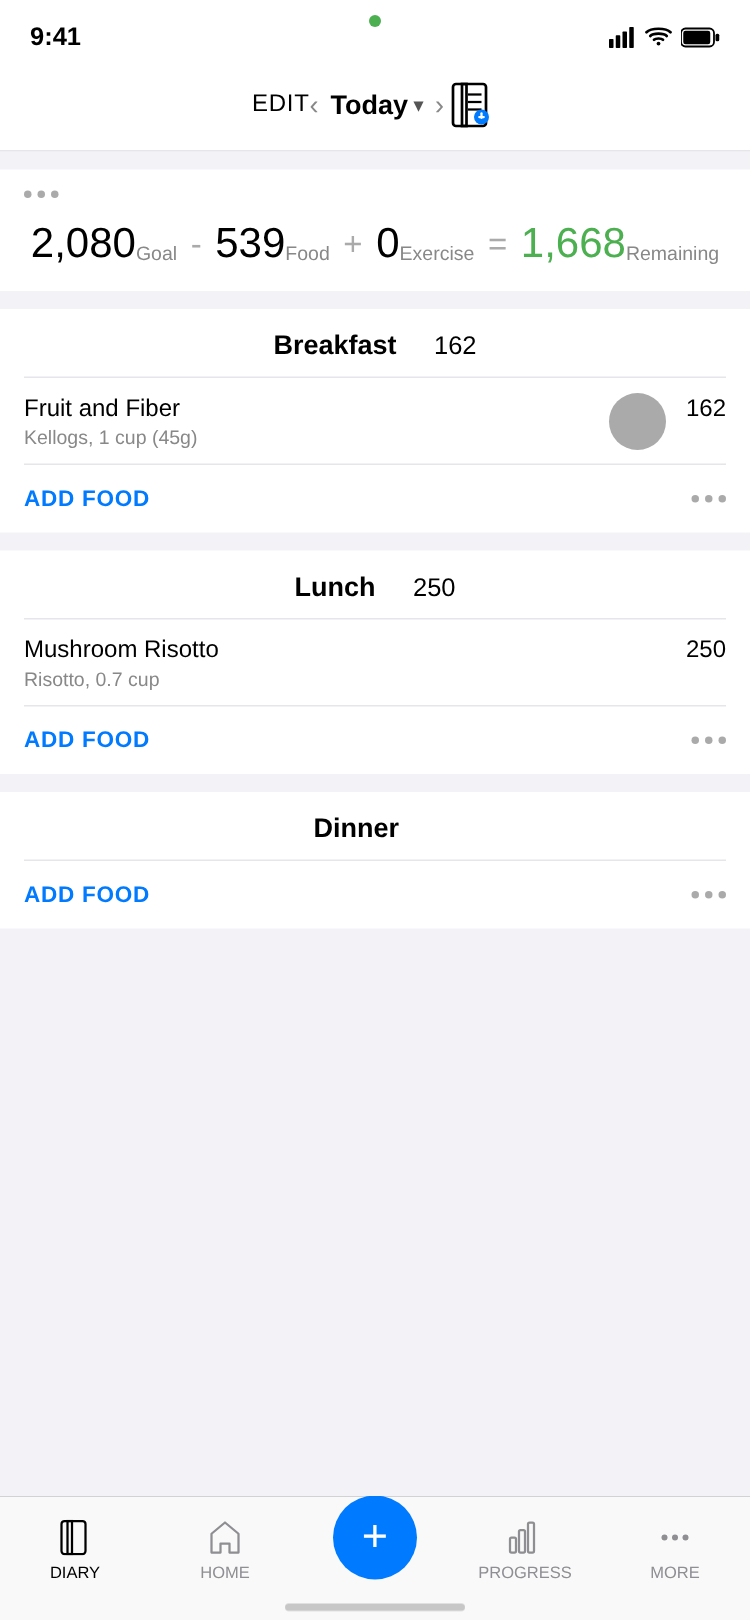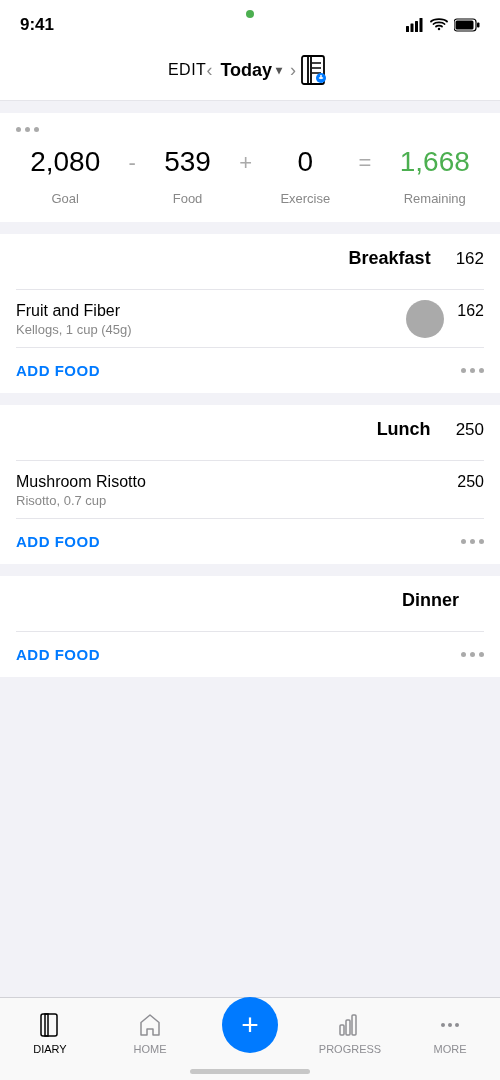--- a/index.html
+++ b/index.html
@@ -108,21 +108,21 @@
       background: #aaa;
     }
     .calories-row {
       display: flex;
       align-items: flex-start;
       justify-content: space-around;
       text-align: center;
     }
     .cal-item {
       display: flex;
-      flex-direction: column;
+      flex-direction: row;
       align-items: center;
     }
     .cal-value {
       font-size: 28px;
       font-weight: 300;
       color: #000;
     }
     .cal-value.remaining {
       color: #4caf50;
       font-weight: 300;
@@ -141,22 +141,22 @@
 
     
     .meal-section {
       background: #fff;
       margin-top: 12px;
       padding: 14px 16px 0;
     }
     .meal-header {
       display: flex;
       align-items: center;
-      justify-content: flex-end;
-      padding-bottom: 20px;
+      justify-content: center;
+      padding-bottom: 10px;
       border-bottom: 1px solid #e5e5ea;
       gap: 25px;
     }
     .meal-name {
       font-size: 18px;
       font-weight: 700;
       color: #000;
     }
     .meal-calories {
       font-size: 17px;

